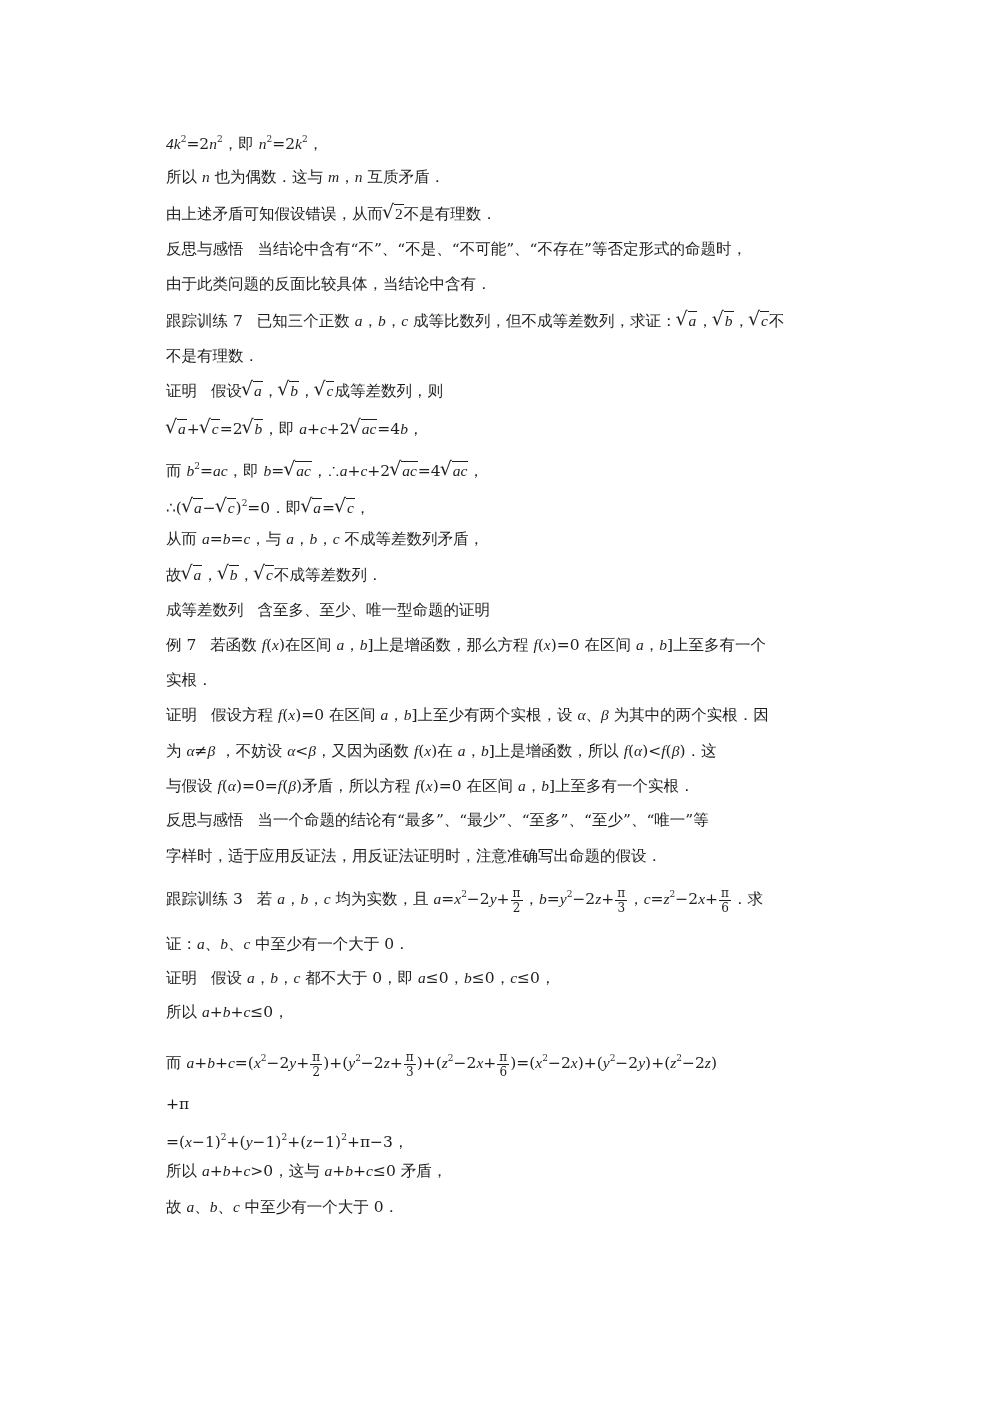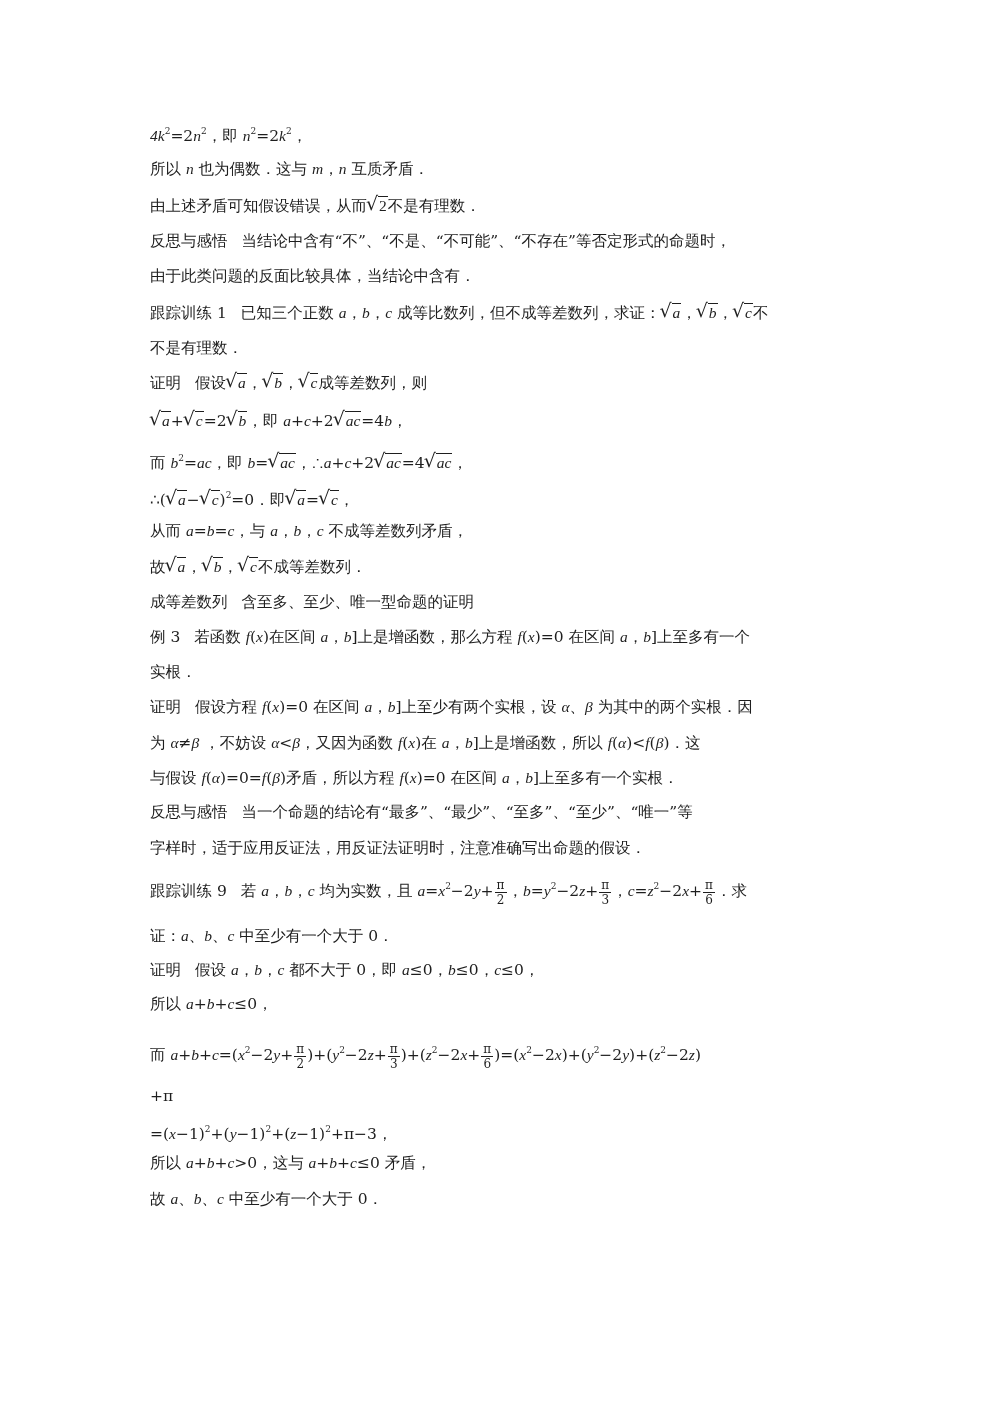--- a/index.html
+++ b/index.html
@@ -1,19 +1,19 @@
 <!DOCTYPE html>
 <html><head>
   <meta charset="utf-8">
   <style>
     html, body { margin: 0; padding: 0; background: #ffffff; }
     body { width: 1000px; height: 1414px; position: relative; overflow: hidden;
            font-family: "DejaVu Serif", "Liberation Serif", serif; color: #1e1e1e; }
     .page { position: absolute; left: 150px; top: 0; width: 705px; }
-    .ln { position: absolute; left: 0; white-space: nowrap; font-size: 15.5px; line-height: 20px; }
+    .ln { position: absolute; left: 16px; white-space: nowrap; font-size: 15.5px; line-height: 20px; margin-top: 8px; }
     .m { font-style: italic; font-family: "Liberation Serif", "DejaVu Serif", serif; }
     .up { font-size: 9px; vertical-align: 7px; font-style: normal; }
     .sq { display: inline-block; position: relative; padding-left: 10px; margin-left: 1px; }
     .sq::before { content: "√"; position: absolute; left: -2px; top: -3px; font-size: 19px; font-style: normal; }
     .sq > span { border-top: 1px solid #1e1e1e; padding: 0 1px; font-style: italic; font-family: "Liberation Serif", serif; }
     .frac { display: inline-flex; flex-direction: column; align-items: center; vertical-align: middle; font-size: 12px; line-height: 14px; margin: 0 1px; }
     .frac .num { border-bottom: 1px solid #1e1e1e; padding: 0 2px; }
     .gap { display: inline-block; width: 14px; }
   </style>
 </head>
@@ -35,21 +35,21 @@
 
   <div class="ln" style="top:231px">
     <span>反思与感悟</span><span class="gap"></span>当结论中含有“不”、“不是、“不可能”、“不存在”等否定形式的命题时，
   </div>
 
   <div class="ln" style="top:266px">
     由于此类问题的反面比较具体，当结论中含有．
   </div>
 
   <div class="ln" style="top:303px">
-    <span>跟踪训练 1</span><span class="gap"></span>已知三个正数 <span class="m">a</span>，<span class="m">b</span>，<span class="m">c</span> 成等比数列，但不成等差数列，求证：<span class="sq"><span>a</span></span>，<span class="sq"><span>b</span></span>，<span class="sq"><span>c</span></span>不
+    <span>跟踪训练 7</span><span class="gap"></span>已知三个正数 <span class="m">a</span>，<span class="m">b</span>，<span class="m">c</span> 成等比数列，但不成等差数列，求证：<span class="sq"><span>a</span></span>，<span class="sq"><span>b</span></span>，<span class="sq"><span>c</span></span>不
   </div>
 
   <div class="ln" style="top:338px">不是有理数．</div>
 
   <div class="ln" style="top:373px">
     <span>证明</span><span class="gap"></span>假设<span class="sq"><span>a</span></span>，<span class="sq"><span>b</span></span>，<span class="sq"><span>c</span></span>成等差数列，则
   </div>
 
   <div class="ln" style="top:411px">
     <span class="sq"><span>a</span></span>+<span class="sq"><span>c</span></span>=2<span class="sq"><span>b</span></span>，即 <span class="m">a</span>+<span class="m">c</span>+2<span class="sq"><span>ac</span></span>=4<span class="m">b</span>，
@@ -69,21 +69,21 @@
 
   <div class="ln" style="top:557px">
     故<span class="sq"><span>a</span></span>，<span class="sq"><span>b</span></span>，<span class="sq"><span>c</span></span>不成等差数列．
   </div>
 
   <div class="ln" style="top:592px">
     <span>成等差数列</span><span class="gap"></span>含至多、至少、唯一型命题的证明
   </div>
 
   <div class="ln" style="top:627px">
-    <span>例 3</span><span class="gap"></span>若函数 <span class="m">f</span>(<span class="m">x</span>)在区间 <span class="m">a</span>，<span class="m">b</span>]上是增函数，那么方程 <span class="m">f</span>(<span class="m">x</span>)=0 在区间 <span class="m">a</span>，<span class="m">b</span>]上至多有一个
+    <span>例 7</span><span class="gap"></span>若函数 <span class="m">f</span>(<span class="m">x</span>)在区间 <span class="m">a</span>，<span class="m">b</span>]上是增函数，那么方程 <span class="m">f</span>(<span class="m">x</span>)=0 在区间 <span class="m">a</span>，<span class="m">b</span>]上至多有一个
   </div>
 
   <div class="ln" style="top:662px">实根．</div>
 
   <div class="ln" style="top:697px">
     <span>证明</span><span class="gap"></span>假设方程 <span class="m">f</span>(<span class="m">x</span>)=0 在区间 <span class="m">a</span>，<span class="m">b</span>]上至少有两个实根，设 <span class="m">α</span>、<span class="m">β</span> 为其中的两个实根．因
   </div>
 
   <div class="ln" style="top:733px">
     为 <span class="m">α</span>≠<span class="m">β</span> ，不妨设 <span class="m">α</span>&lt;<span class="m">β</span>，又因为函数 <span class="m">f</span>(<span class="m">x</span>)在 <span class="m">a</span>，<span class="m">b</span>]上是增函数，所以 <span class="m">f</span>(<span class="m">α</span>)&lt;<span class="m">f</span>(<span class="m">β</span>)．这
@@ -95,21 +95,21 @@
 
   <div class="ln" style="top:802px">
     <span>反思与感悟</span><span class="gap"></span>当一个命题的结论有“最多”、“最少”、“至多”、“至少”、“唯一”等
   </div>
 
   <div class="ln" style="top:838px">
     字样时，适于应用反证法，用反证法证明时，注意准确写出命题的假设．
   </div>
 
   <div class="ln" style="top:876px">
-    <span>跟踪训练 9</span><span class="gap"></span>若 <span class="m">a</span>，<span class="m">b</span>，<span class="m">c</span> 均为实数，且 <span class="m">a</span>=<span class="m">x</span><span class="up">2</span>−2<span class="m">y</span>+<span class="frac">
+    <span>跟踪训练 3</span><span class="gap"></span>若 <span class="m">a</span>，<span class="m">b</span>，<span class="m">c</span> 均为实数，且 <span class="m">a</span>=<span class="m">x</span><span class="up">2</span>−2<span class="m">y</span>+<span class="frac">
         <span class="num">π</span>
         <span>2</span>
       </span>，<span class="m">b</span>=<span class="m">y</span><span class="up">2</span>−2<span class="m">z</span>+<span class="frac">
         <span class="num">π</span>
         <span>3</span>
       </span>，<span class="m">c</span>=<span class="m">z</span><span class="up">2</span>−2<span class="m">x</span>+<span class="frac">
         <span class="num">π</span>
         <span>6</span>
       </span>．求
   </div>

